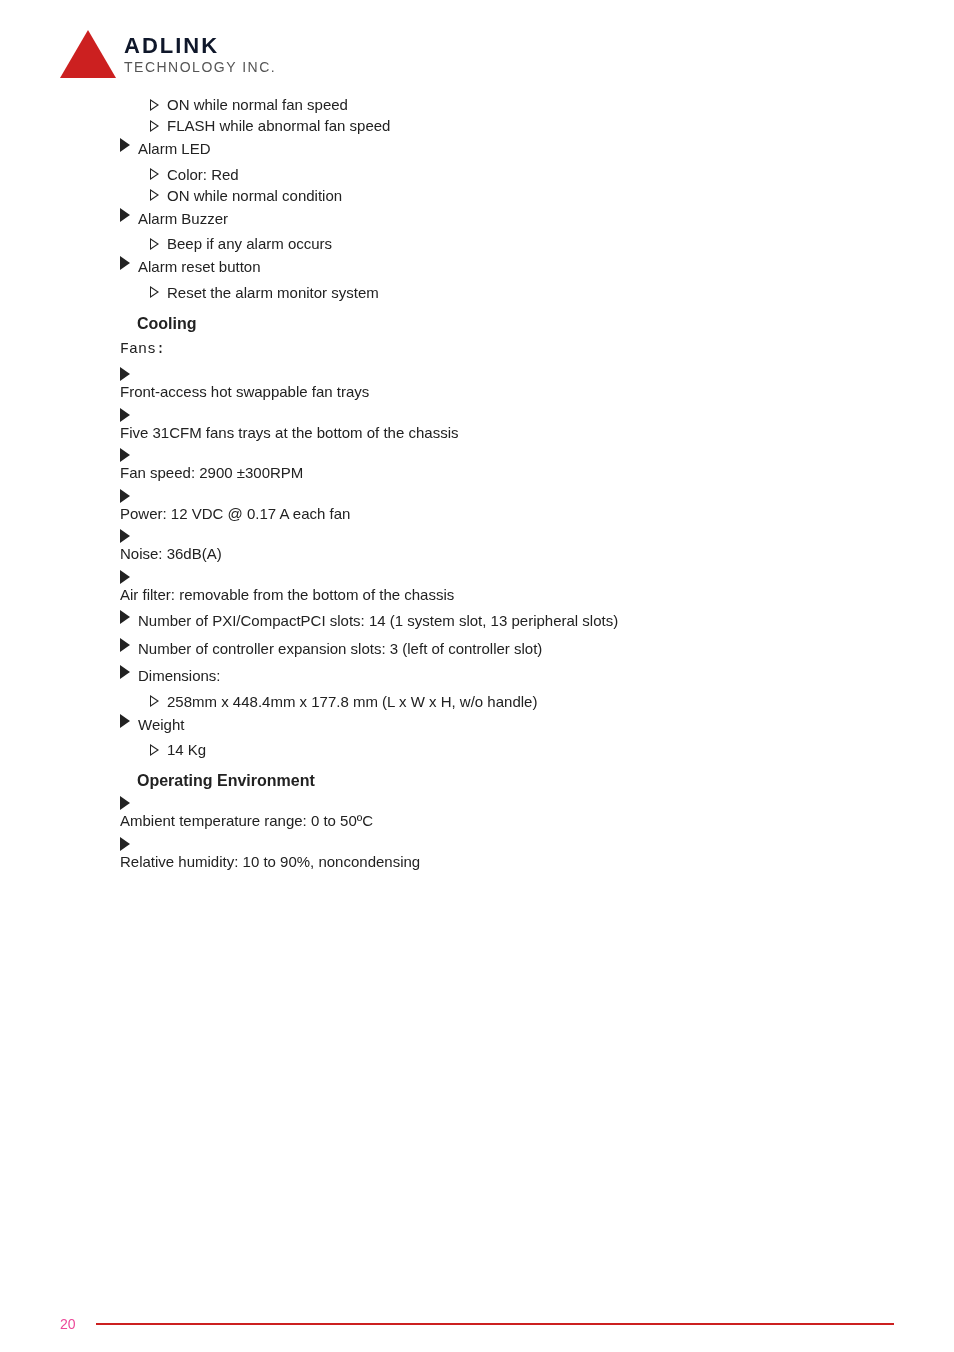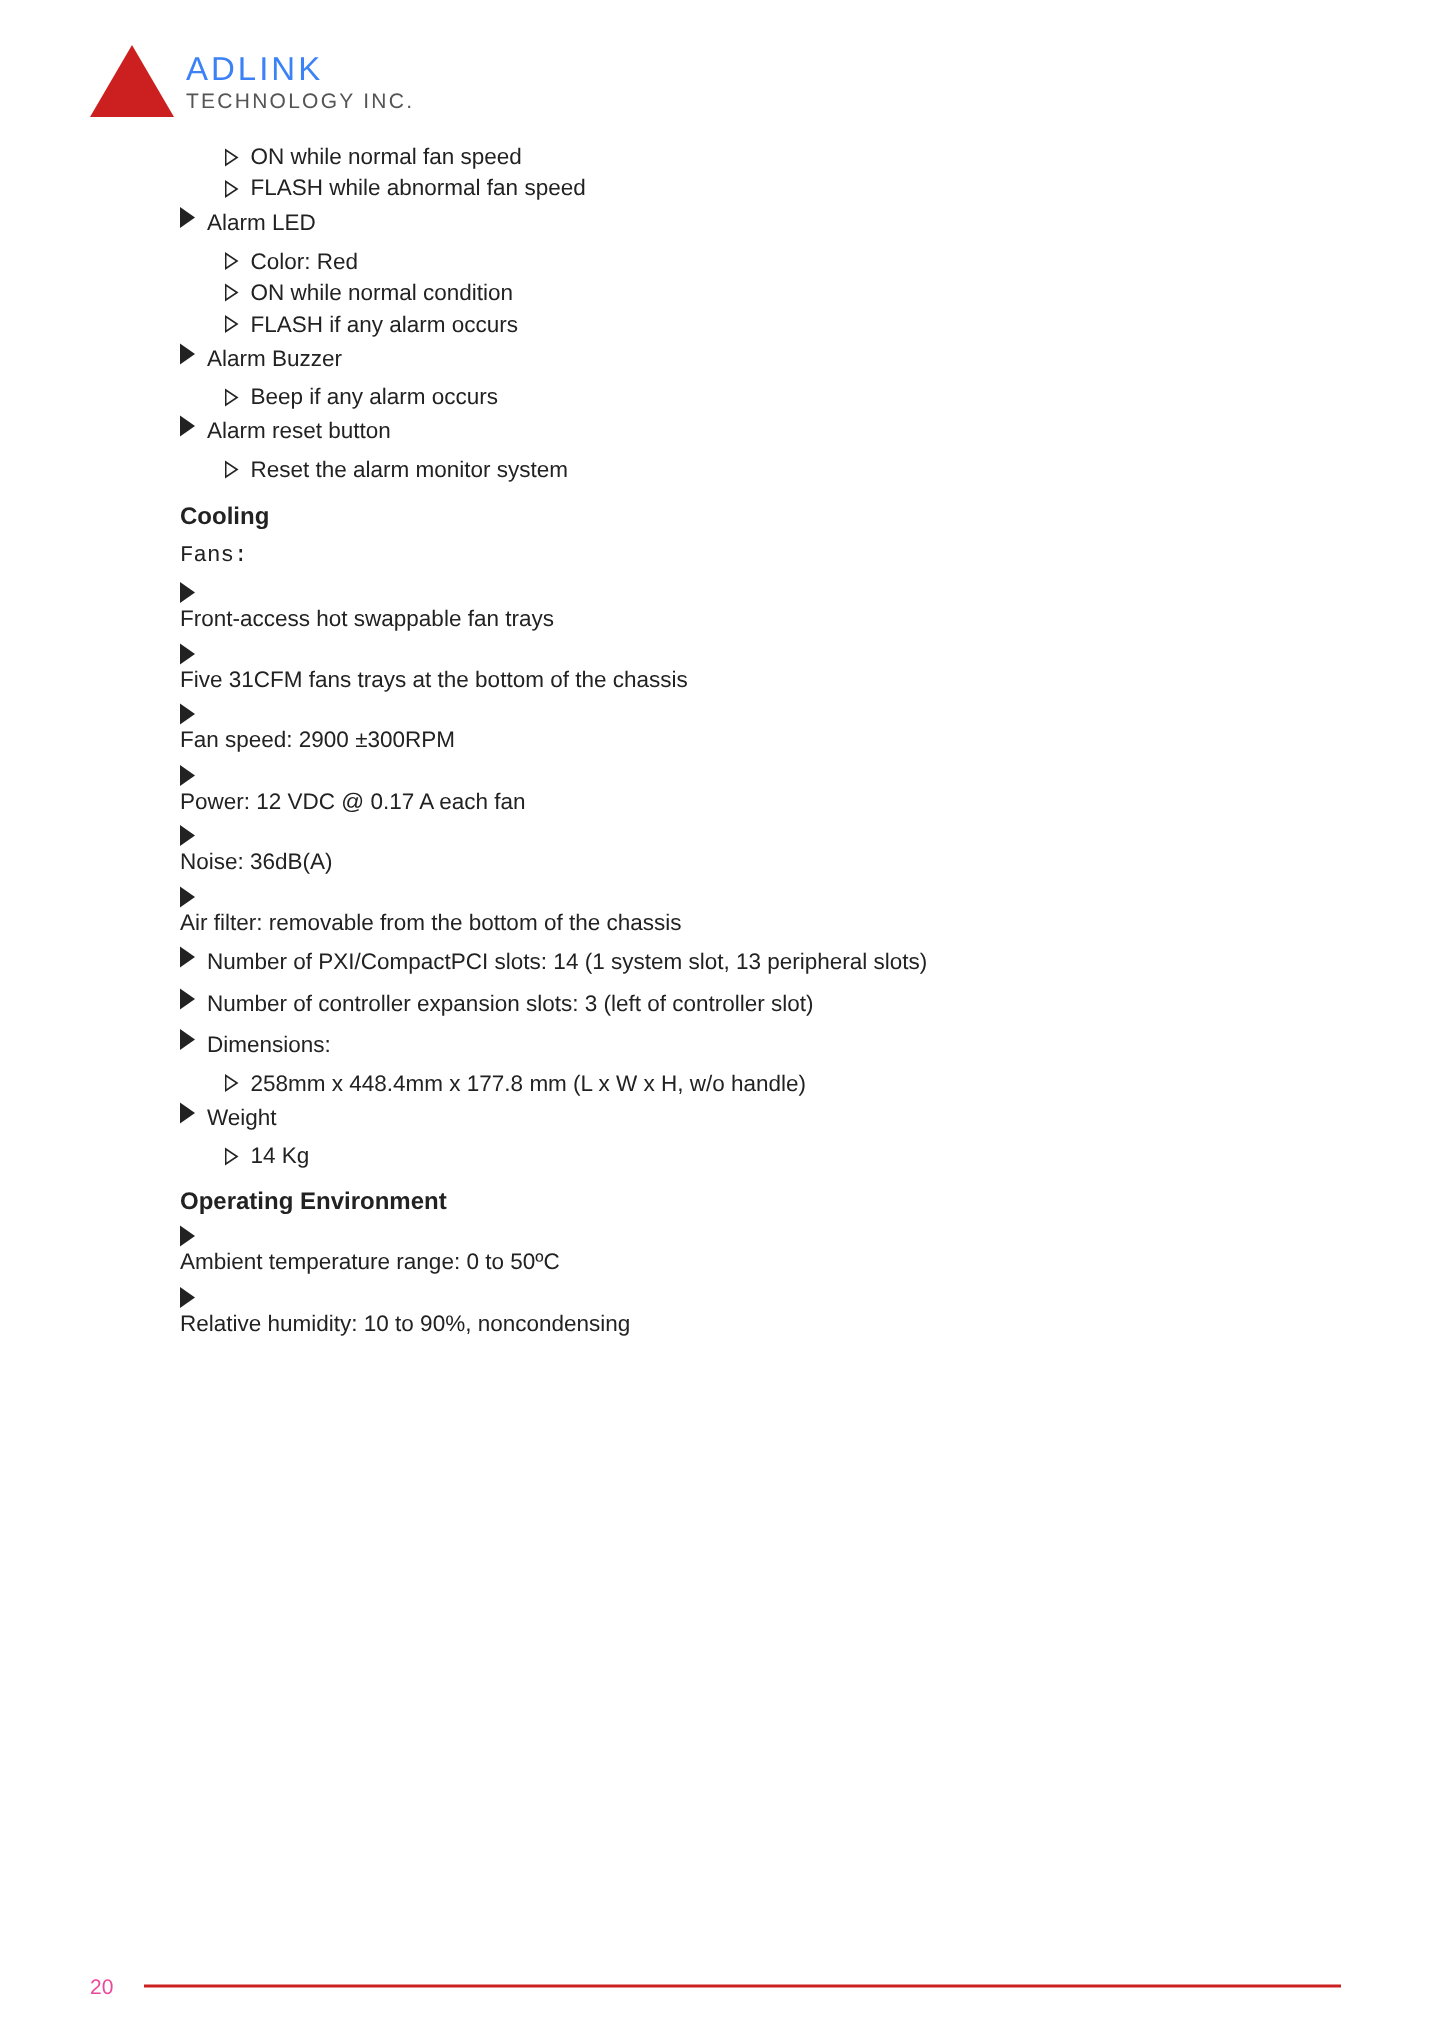--- a/index.html
+++ b/index.html
@@ -38,22 +38,22 @@
       border-bottom: 48px solid #cc2020;
     }
 
     .logo-text-block {
       display: flex;
       flex-direction: column;
     }
 
     .logo-adlink {
       font-size: 22px;
-      font-weight: normal;
-      color: #3b82f6;
+      font-weight: bold;
+      color: #0f172a;
       letter-spacing: 2px;
     }
 
     .logo-subtitle {
       font-size: 14px;
       color: #555;
       letter-spacing: 1.5px;
     }
 
     .content {
@@ -129,21 +129,21 @@
 
     .sub-list li {
       display: flex;
       align-items: center;
       margin-bottom: 4px;
     }
 
     .section-heading {
       font-weight: bold;
       font-size: 16px;
-      margin: 14px 0 6px 0;
+      margin: 14px 0 6px 17px;
     }
 
     .section-intro {
       margin-bottom: 6px;
       line-height: 1.5;
       font-family: Liberation Mono, monospace;
     }
 
     .footer {
       position: absolute;
@@ -199,24 +199,20 @@
       <span class="item-text">Alarm LED</span>
     </div>
     <ul class="sub-list">
       <li>
         <span class="bullet-open"></span>
         <span class="item-text">Color: Red</span>
       </li>
       <li>
         <span class="bullet-open"></span>
         <span class="item-text">ON while normal condition</span>
-      </li>
-      <li>
-        <span class="bullet-open"></span>
-        <span class="item-text">FLASH if any alarm occurs</span>
       </li>
     </ul>
 
     <div class="list-item-row">
       <span class="bullet-filled"></span>
       <span class="item-text">Alarm Buzzer</span>
     </div>
     <ul class="sub-list">
       <li>
         <span class="bullet-open"></span>

